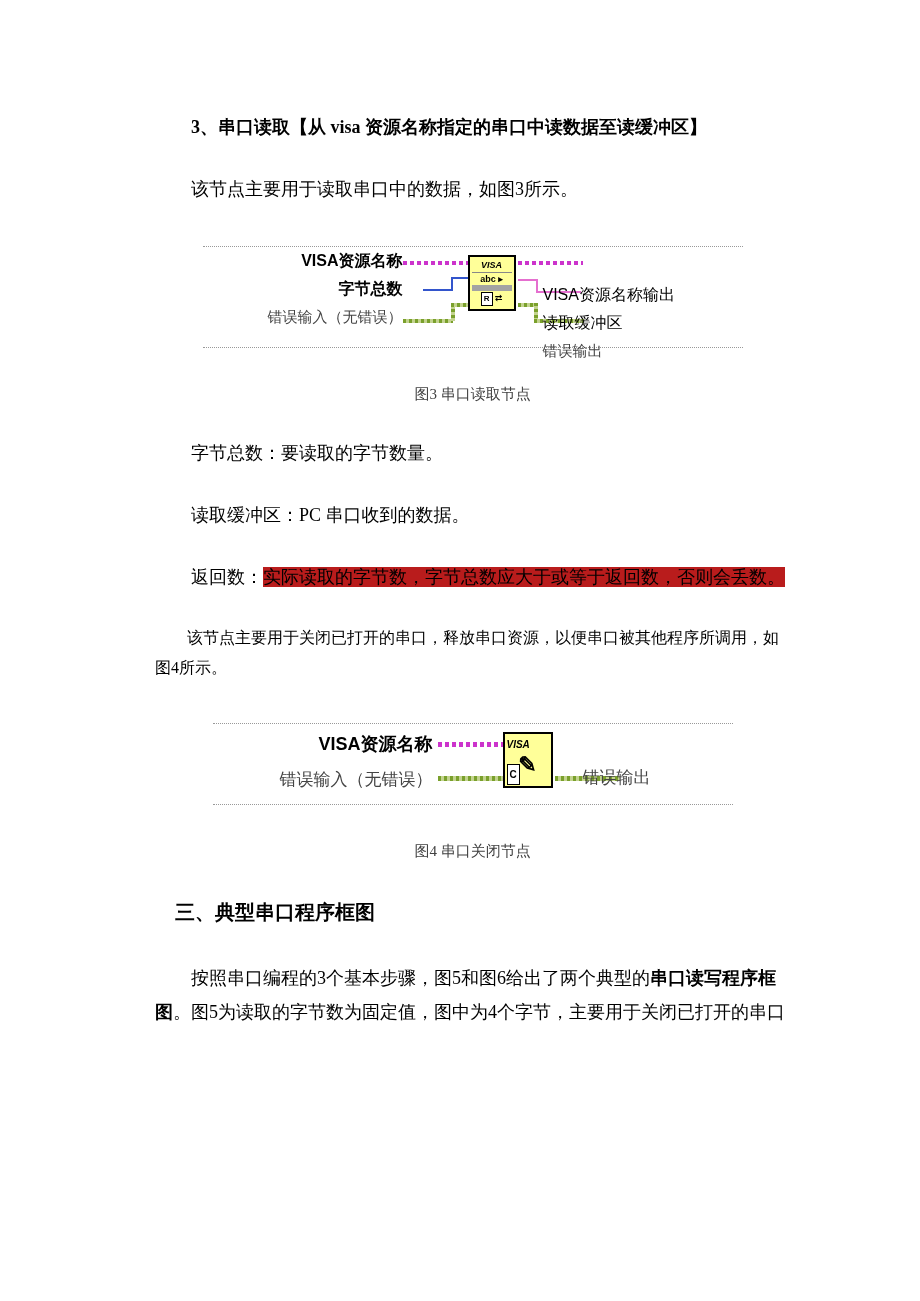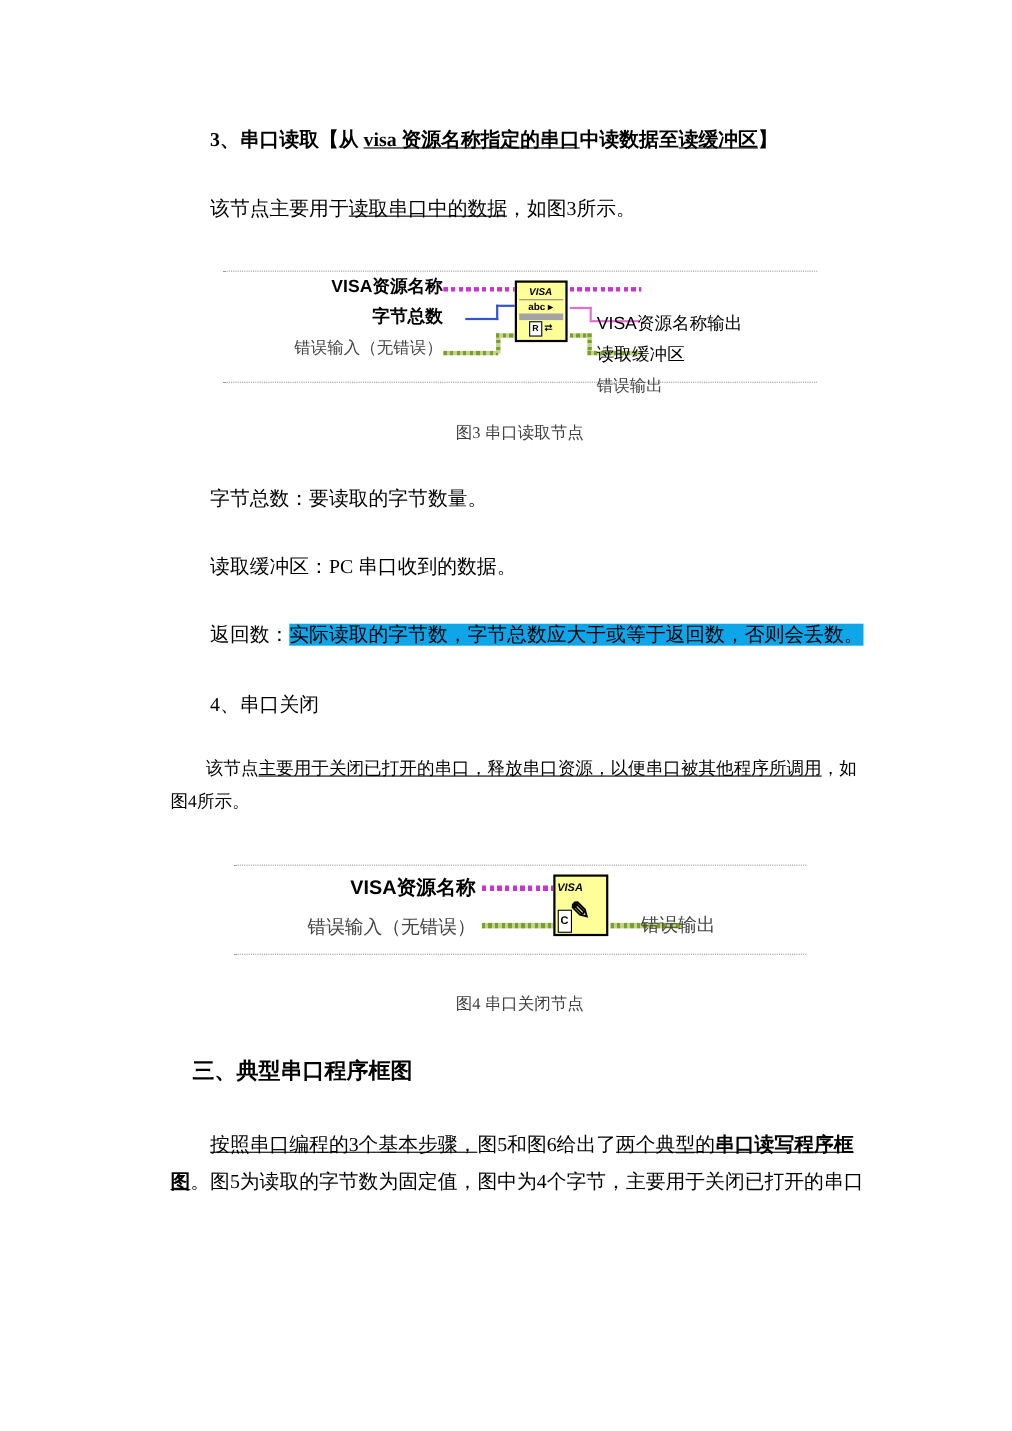--- a/index.html
+++ b/index.html
@@ -16,24 +16,23 @@
     line-height: 1.9;
   }
   .para {
     margin-bottom: 28px;
     text-indent: 2em;
   }
   .bold {
     font-weight: bold;
   }
   .underline {
-    text-decoration: underline;
   }
   .highlight {
-    background-color: #0ea5e9;
+    background-color: #b91c1c;
     text-align: right;
   }
   .figure {
     text-align: center;
     margin: 40px 0 20px 0;
   }
   .figure-caption {
     text-align: center;
     font-size: 15px;
     color: #404040;
@@ -228,21 +227,20 @@
   <div class="figure-caption">图3 串口读取节点</div>
 
   <div class="para">字节总数：要读取的字节数量。</div>
 
   <div class="para">读取缓冲区：PC 串口收到的数据。</div>
 
   <div class="para">
     <span>返回数：</span><span class="highlight">实际读取的字节数，字节总数应大于或等于返回数，否则会丢数。</span>
   </div>
 
-  <div class="para">4、串口关闭</div>
 
   <div class="para" style="font-size:16px;">
     <span>该节点</span><span class="underline">主要用于关闭已打开的串口，释放串口资源，以便串口被其他程序所调用</span><span>，如图4所示。</span>
   </div>
 
   <div class="figure">
     <div class="fig4-wrap">
       <div class="fig4-left">
         <div class="l1">VISA资源名称</div>
         <div class="l2">错误输入（无错误）</div>

